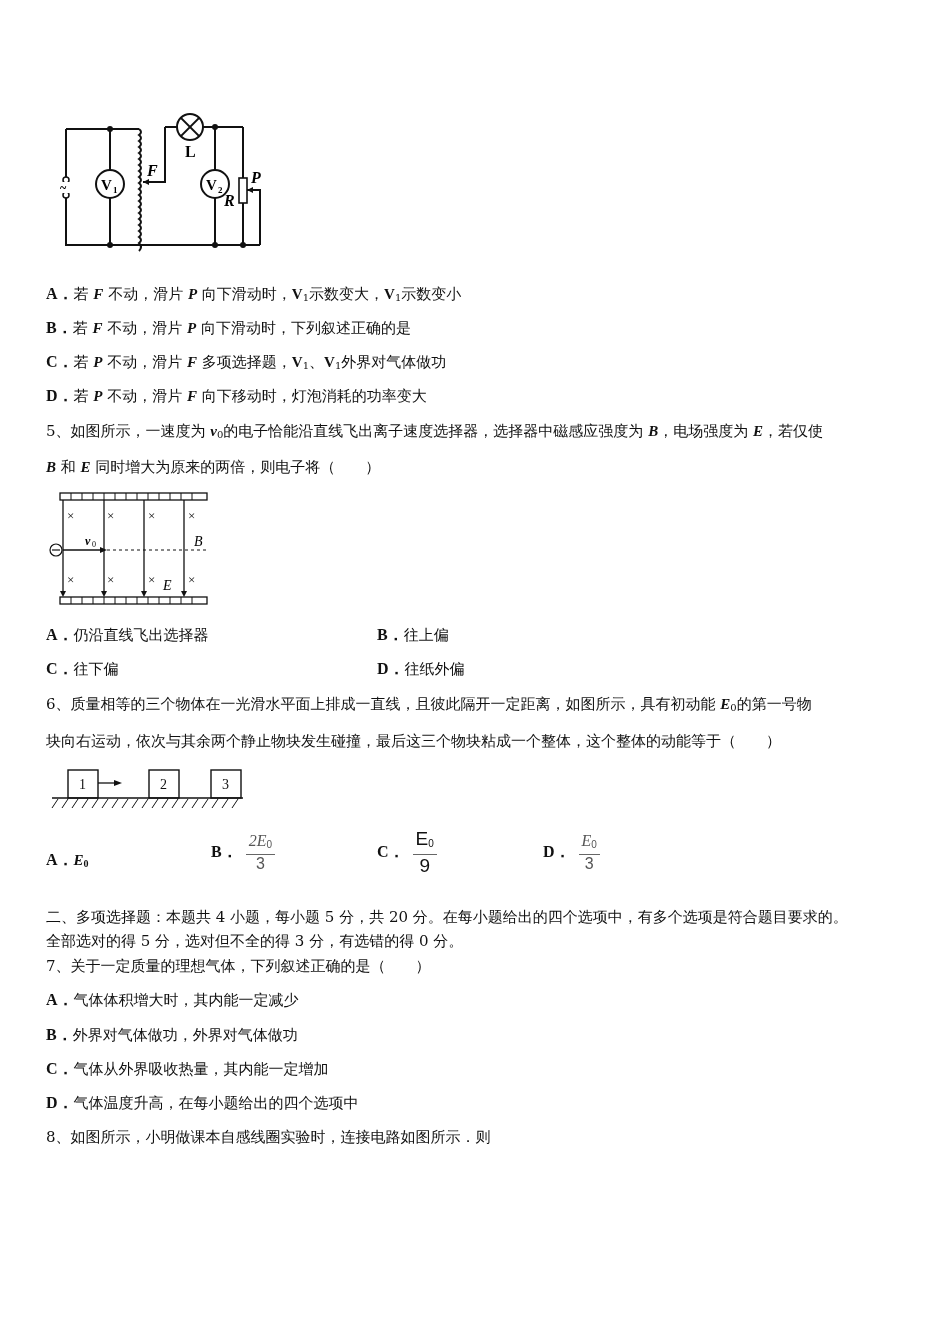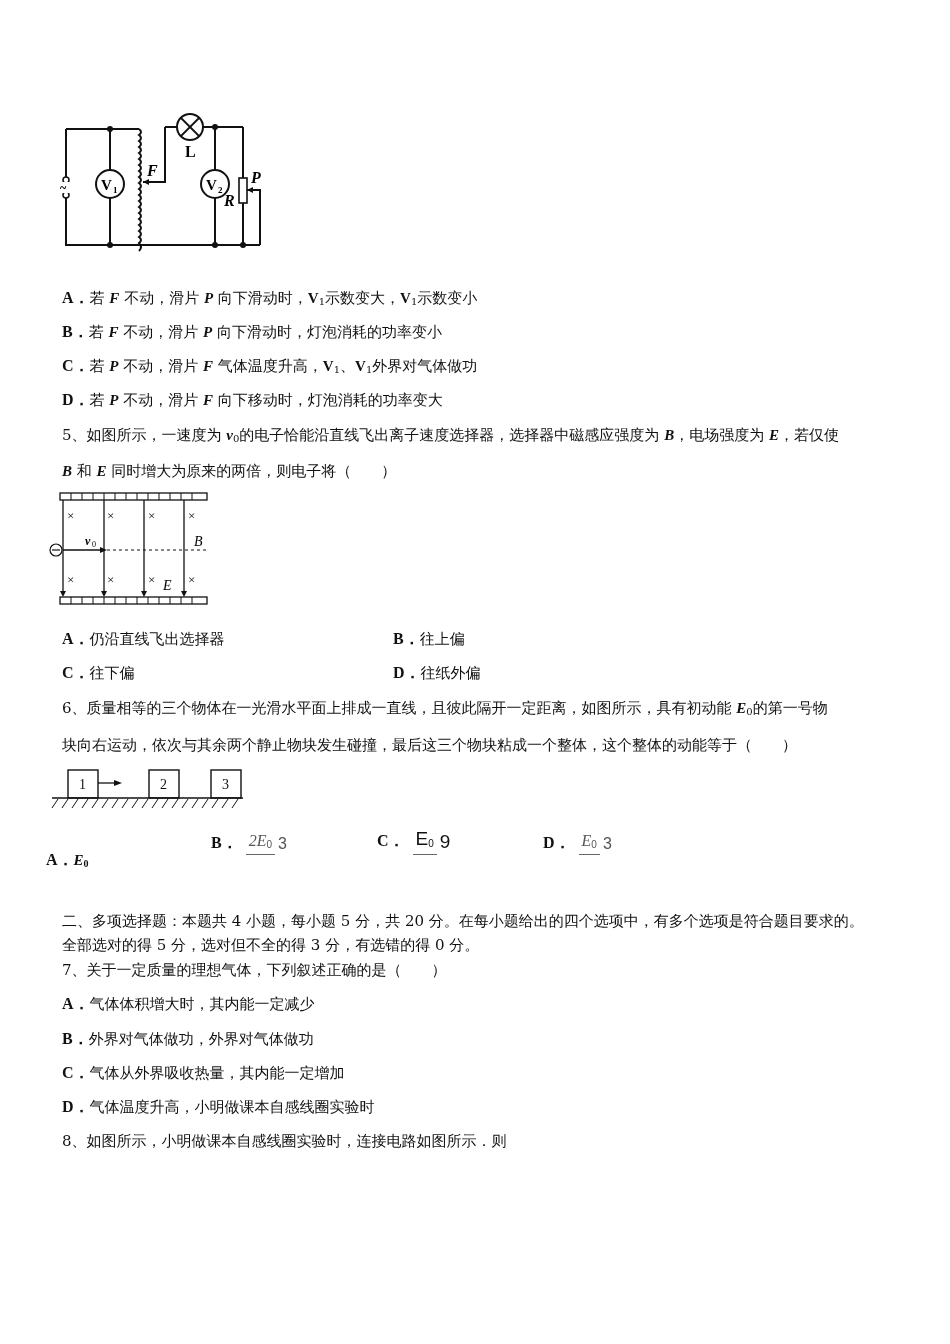--- a/index.html
+++ b/index.html
@@ -1,26 +1,26 @@
 <!DOCTYPE html>
 <html><head>
 <meta charset="utf-8">
 <style>
   html, body { margin:0; padding:0; background:#ffffff; }
   body { width:950px; height:1344px; position:relative; overflow:hidden;
          font-family:"DejaVu Serif", "Liberation Serif", serif; color:#111; }
   .abs { position:absolute; }
-  .line { position:absolute; left:46px; font-size:15px; line-height:24px; white-space:nowrap;margin-left:16px; }
+  .line { position:absolute; left:46px; font-size:15px; line-height:16px; white-space:nowrap; }
   .opt-letter { font-weight:bold; font-family:"Liberation Serif", serif; font-size:16px; }
   .bi { font-weight:bold; font-style:italic; font-family:"Liberation Serif", serif; }
   .it { font-style:italic; font-family:"Liberation Serif", serif; }
   .b  { font-weight:bold; font-family:"Liberation Serif", serif; }
   sub.s { font-size:10px; vertical-align:-2px; }
   .q-text { font-size:15px; letter-spacing:0px;text-align:right; }
-  .frac { display:inline-flex; flex-direction:row; align-items:center; vertical-align:middle;
+  .frac { display:inline-flex; flex-direction:column; align-items:center; vertical-align:middle;
           font-family:"Liberation Sans", sans-serif; color:#555; font-size:16px; line-height:18px;text-align:right; }
   .frac .num { border-bottom:1px solid #666; padding:0 3px; }
   .frac .den { padding:0 3px; }
   .frac.dark { color:#111; font-size:19px; line-height:21px; }
   svg text { font-family:"Liberation Serif", serif; }
 </style>
 </head>
 <body>
 
 <svg class="abs" style="left:55px;top:110px" width="215" height="145" viewBox="55 110 215 145">
@@ -81,24 +81,24 @@
   <rect x="239" y="178" width="8" height="25" fill="#fff" stroke="#111" stroke-width="1.6"></rect>
   <polygon points="247,190 253,187 253,193" fill="#111"></polygon>
   <text x="251" y="183" font-size="16" font-weight="bold" font-style="italic">P</text>
   <text x="224" y="206" font-size="16" font-weight="bold" font-style="italic">R</text>
 </svg>
 
 <div class="line" style="top:286px">
   <span class="opt-letter">A．</span><span>若 </span><span class="bi">F</span><span> 不动，滑片 </span><span class="bi">P</span><span> 向下滑动时，</span><span class="b">V</span><sub class="s">1</sub><span>示数变大，</span><span class="b">V</span><sub class="s">1</sub><span>示数变小</span>
 </div>
 <div class="line" style="top:320px">
-  <span class="opt-letter">B．</span><span>若 </span><span class="bi">F</span><span> 不动，滑片 </span><span class="bi">P</span><span> 向下滑动时，灯泡消耗的功率变小</span>
+  <span class="opt-letter">B．</span><span>若 </span><span class="bi">F</span><span> 不动，滑片 </span><span class="bi">P</span><span> 向下滑动时，下列叙述正确的是</span>
 </div>
 <div class="line" style="top:354px">
-  <span class="opt-letter">C．</span><span>若 </span><span class="bi">P</span><span> 不动，滑片 </span><span class="bi">F</span><span> 气体温度升高，</span><span class="b">V</span><sub class="s">1</sub><span>、</span><span class="b">V</span><sub class="s">1</sub><span>外界对气体做功</span>
+  <span class="opt-letter">C．</span><span>若 </span><span class="bi">P</span><span> 不动，滑片 </span><span class="bi">F</span><span> 多项选择题，</span><span class="b">V</span><sub class="s">1</sub><span>、</span><span class="b">V</span><sub class="s">1</sub><span>外界对气体做功</span>
 </div>
 <div class="line" style="top:388px">
   <span class="opt-letter">D．</span><span>若 </span><span class="bi">P</span><span> 不动，滑片 </span><span class="bi">F</span><span> 向下移动时，灯泡消耗的功率变大</span>
 </div>
 
 <div class="line q-text" style="top:423px">
   <span>5、如图所示，一速度为 </span><span class="bi">v</span><sub class="s">0</sub><span>的电子恰能沿直线飞出离子速度选择器，选择器中磁感应强度为 </span><span class="bi">B</span><span>，电场强度为 </span><span class="bi">E</span><span>，若仅使</span>
 </div>
 <div class="line q-text" style="top:459px">
   <span class="bi">B</span><span> 和 </span><span class="bi">E</span><span> 同时增大为原来的两倍，则电子将（　　）</span>
@@ -260,16 +260,16 @@
 <div class="line" style="top:992px">
   <span class="opt-letter">A．</span><span>气体体积增大时，其内能一定减少</span>
 </div>
 <div class="line" style="top:1027px">
   <span class="opt-letter">B．</span><span>外界对气体做功，外界对气体做功</span>
 </div>
 <div class="line" style="top:1061px">
   <span class="opt-letter">C．</span><span>气体从外界吸收热量，其内能一定增加</span>
 </div>
 <div class="line" style="top:1095px">
-  <span class="opt-letter">D．</span><span>气体温度升高，小明做课本自感线圈实验时</span>
+  <span class="opt-letter">D．</span><span>气体温度升高，在每小题给出的四个选项中</span>
 </div>
 
 <div class="line" style="top:1129px">8、如图所示，小明做课本自感线圈实验时，连接电路如图所示．则</div>
 
 </body></html>

